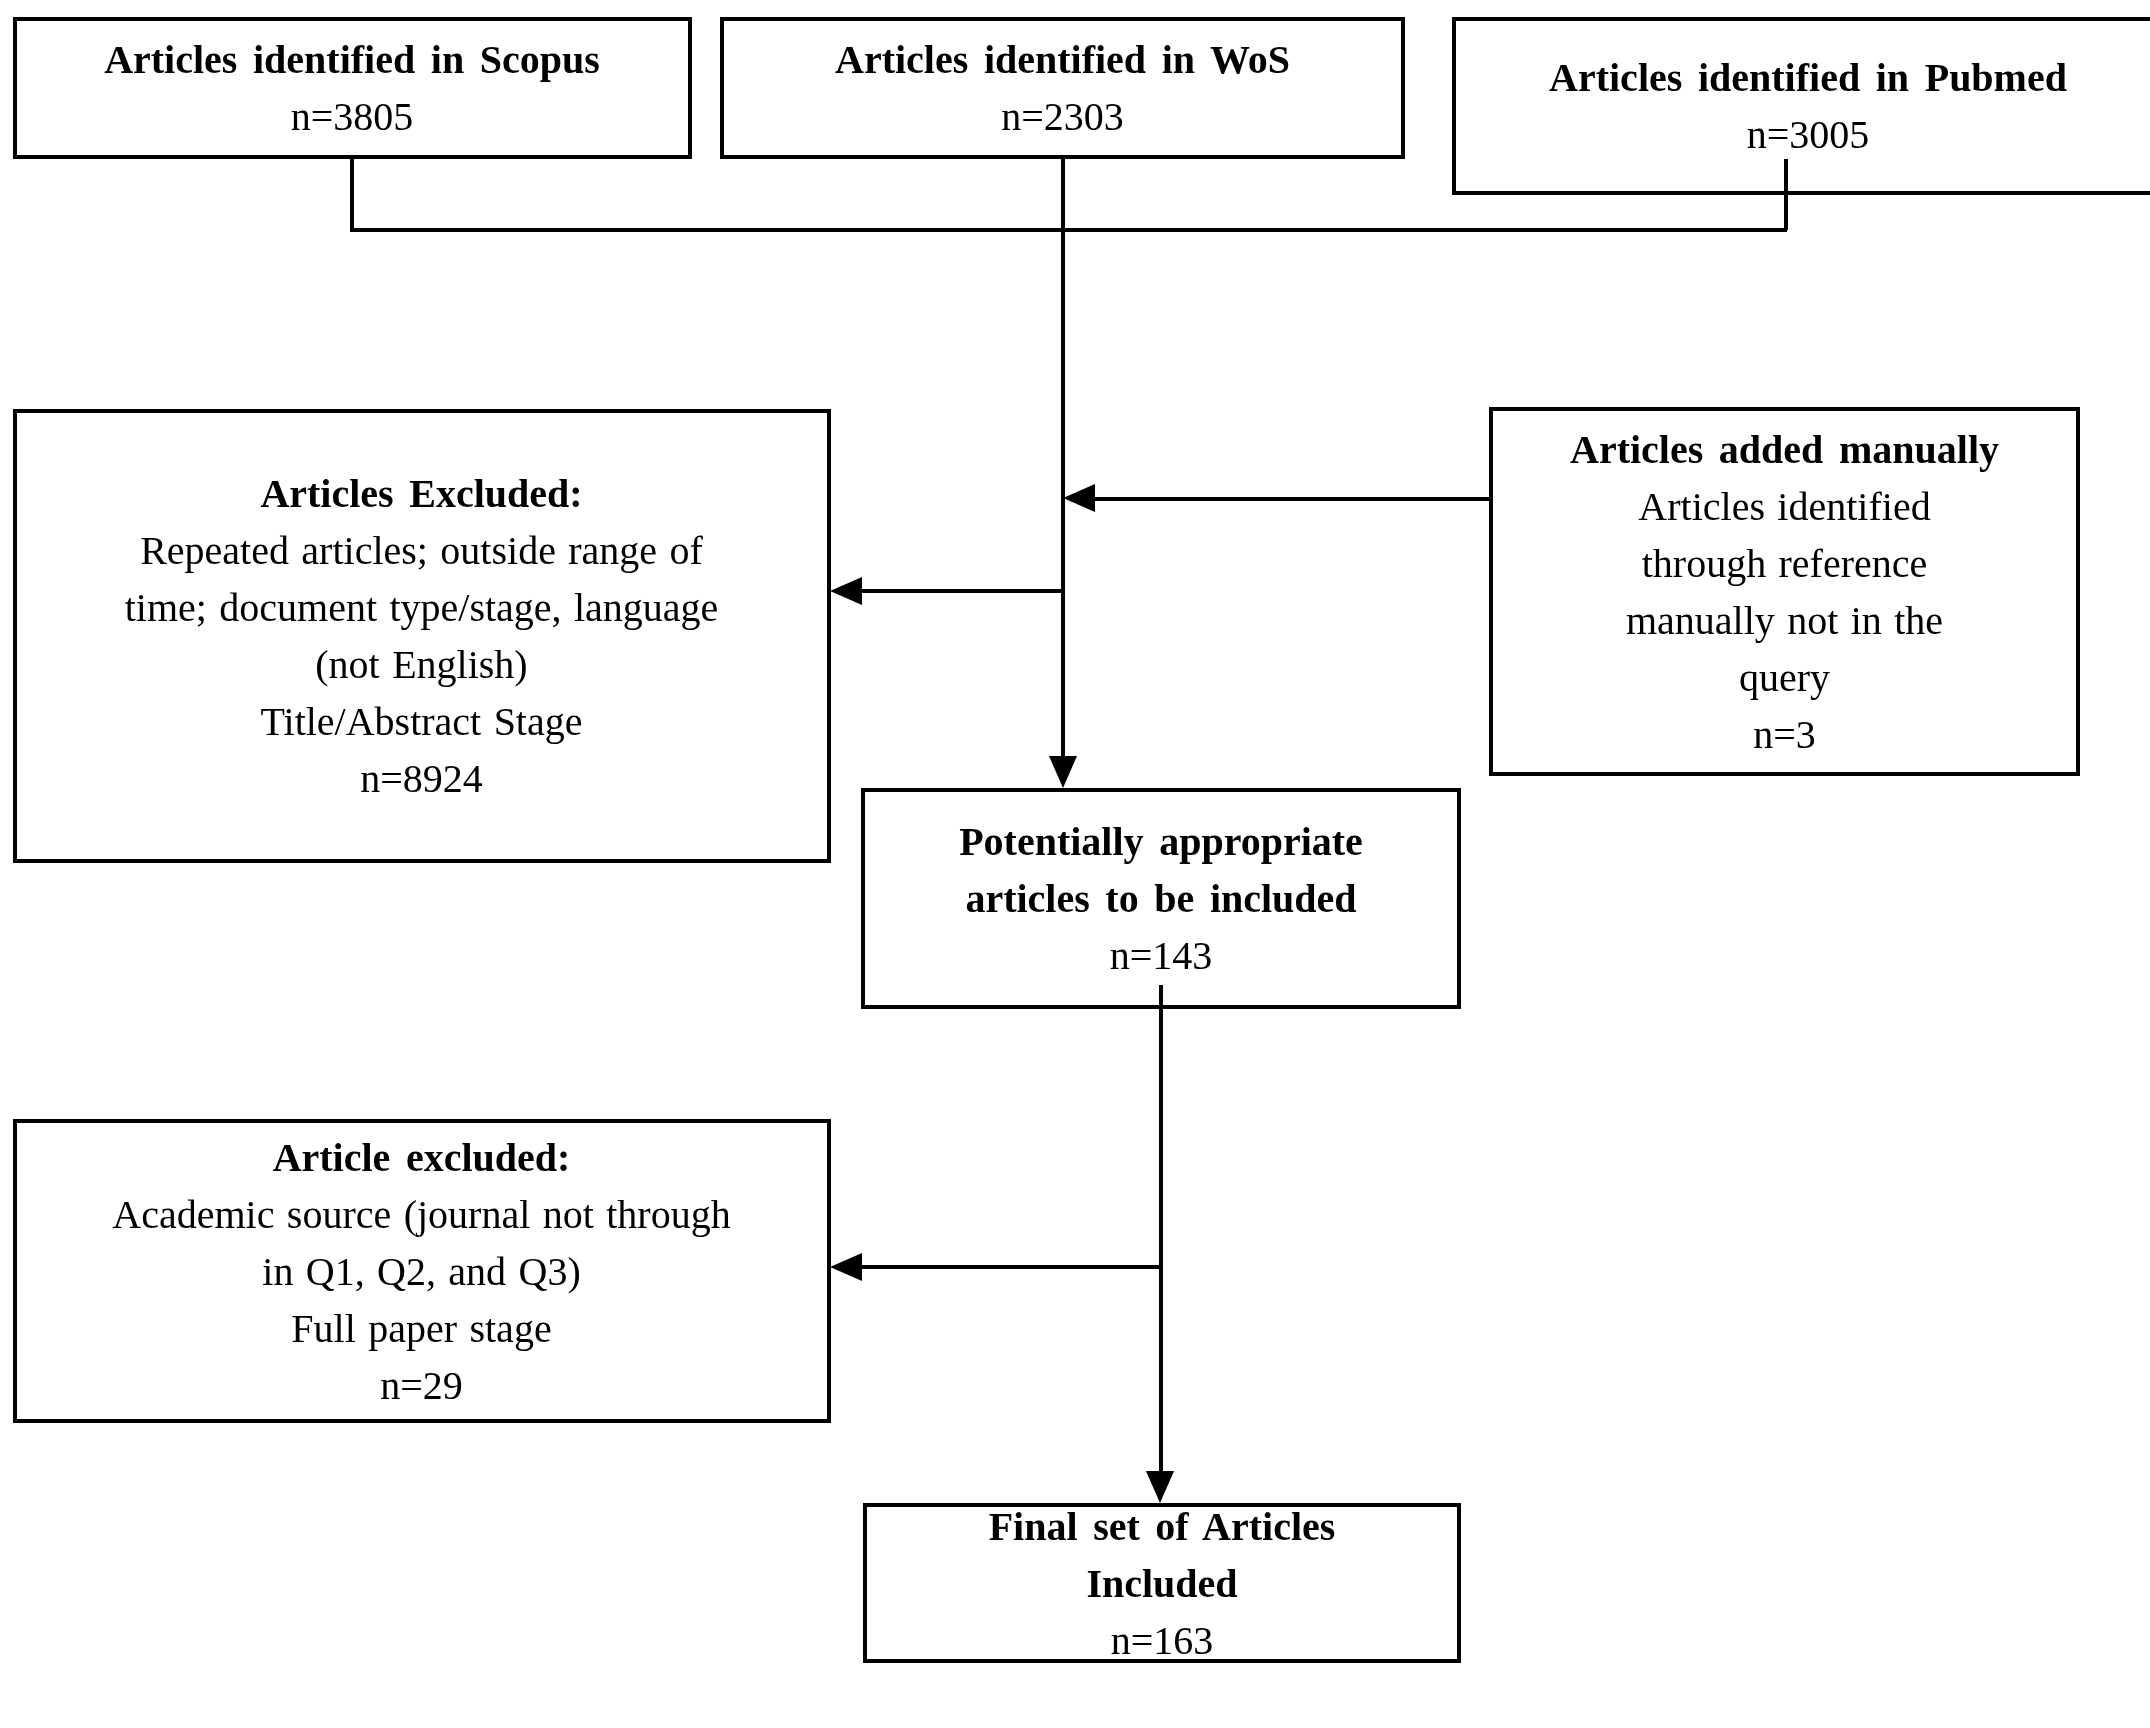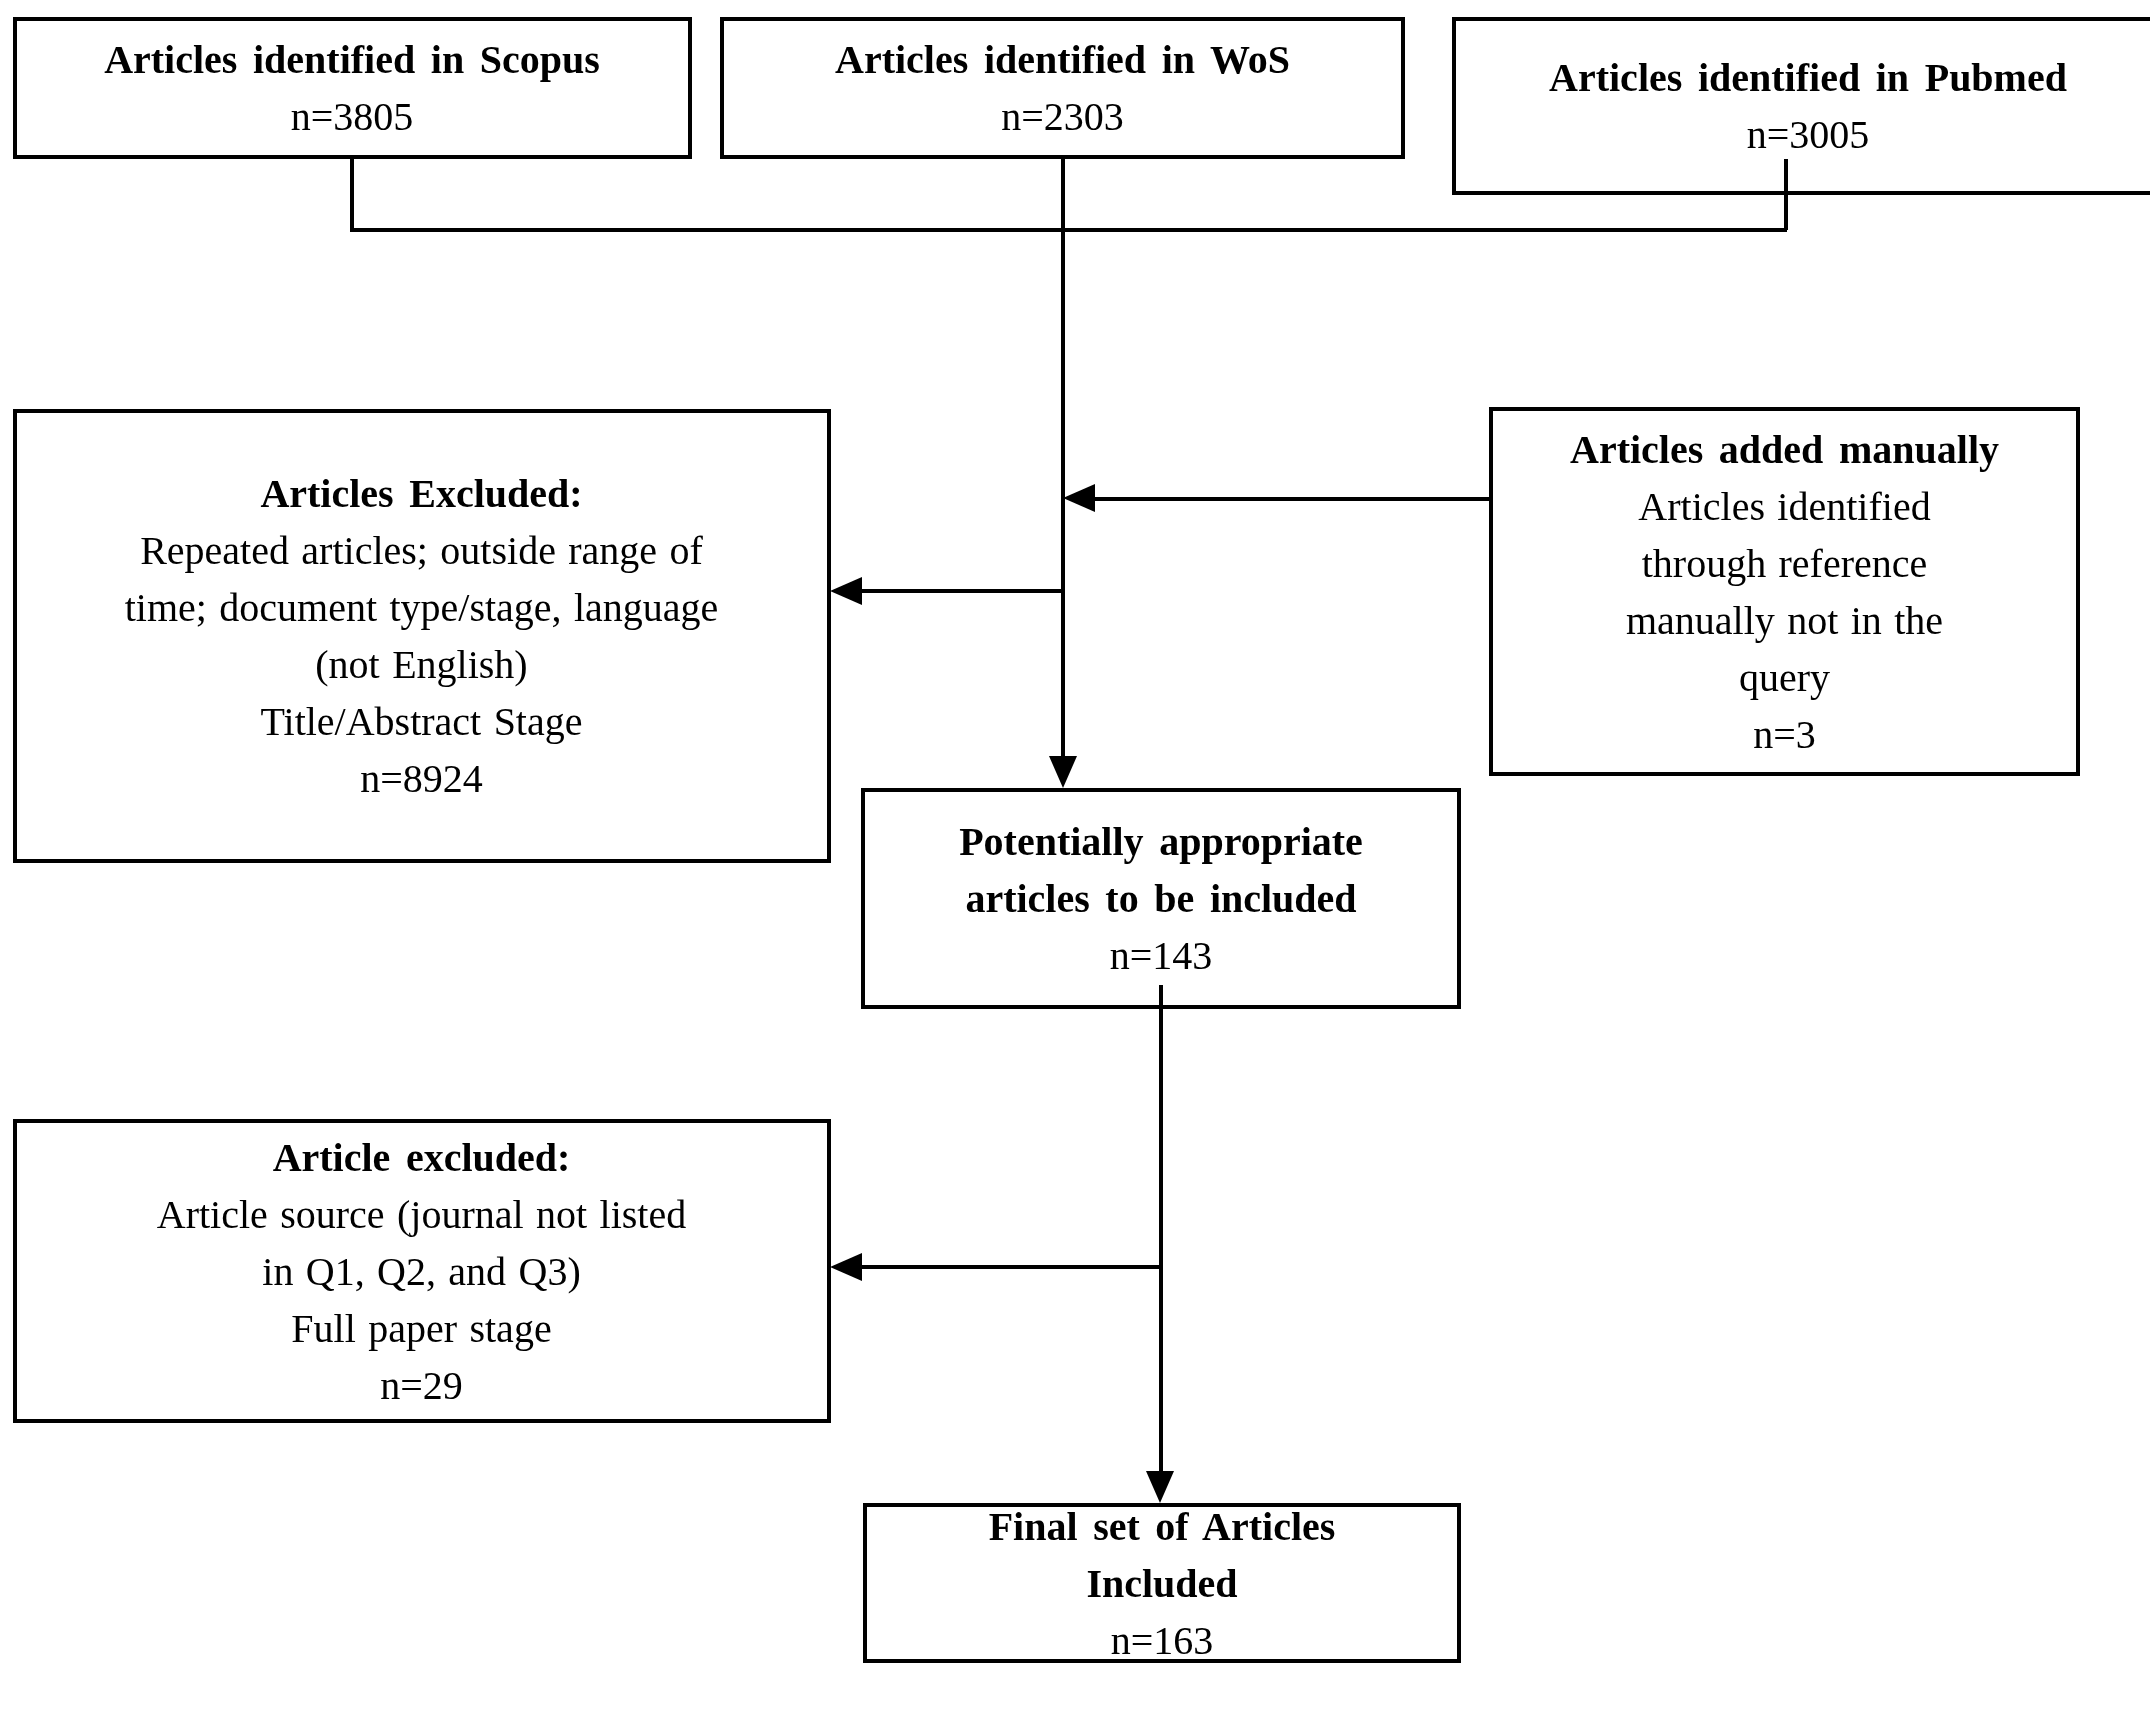--- a/index.html
+++ b/index.html
@@ -98,21 +98,21 @@
     <div class="t bold">Potentially appropriate</div>
     <div class="t bold">articles to be included</div>
     <div class="t">n=143</div>
   </div>
 
   <div class="line" style="left:1159px; top:985px; width:3.5px; height:490px;"></div>
   <div class="arrow-down" style="left:1146px; top:1471px;"></div>
 
   <div class="box" style="left:12.5px; top:1119px; width:818px; height:304px;">
     <div class="t bold">Article excluded:</div>
-    <div class="t">Article source (journal not listed</div>
+    <div class="t">Academic source (journal not through</div>
     <div class="t">in Q1, Q2, and Q3)</div>
     <div class="t">Full paper stage</div>
     <div class="t">n=29</div>
   </div>
 
   <div class="line" style="left:859px; top:1265px; width:303px; height:3.5px;"></div>
   <div class="arrow-left" style="left:830px; top:1253px;"></div>
 
   <div class="box" style="left:863px; top:1503px; width:598px; height:160px;">
     <div class="t bold">Final set of Articles</div>

